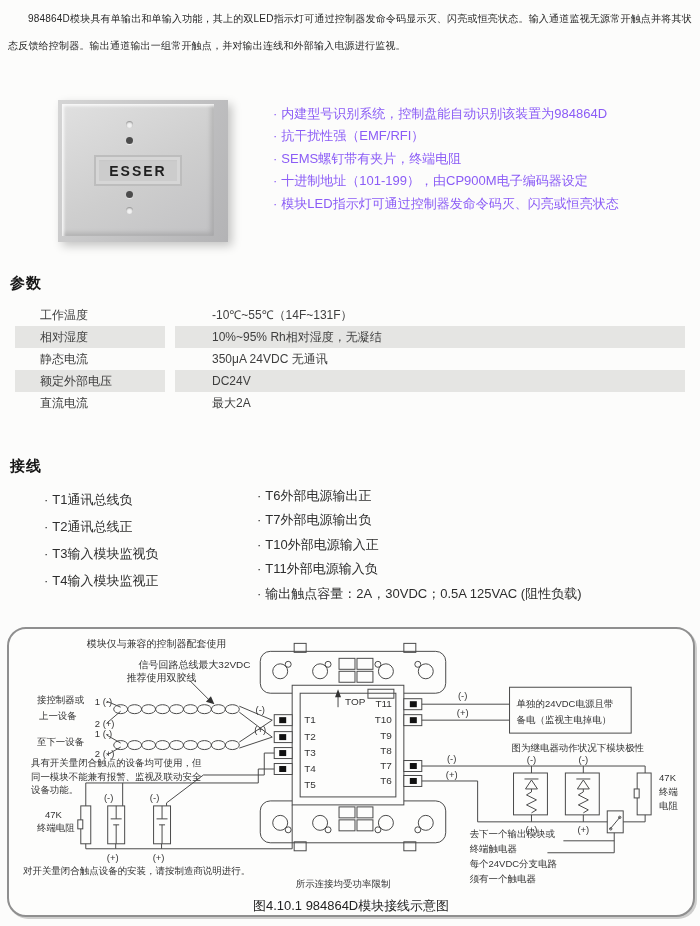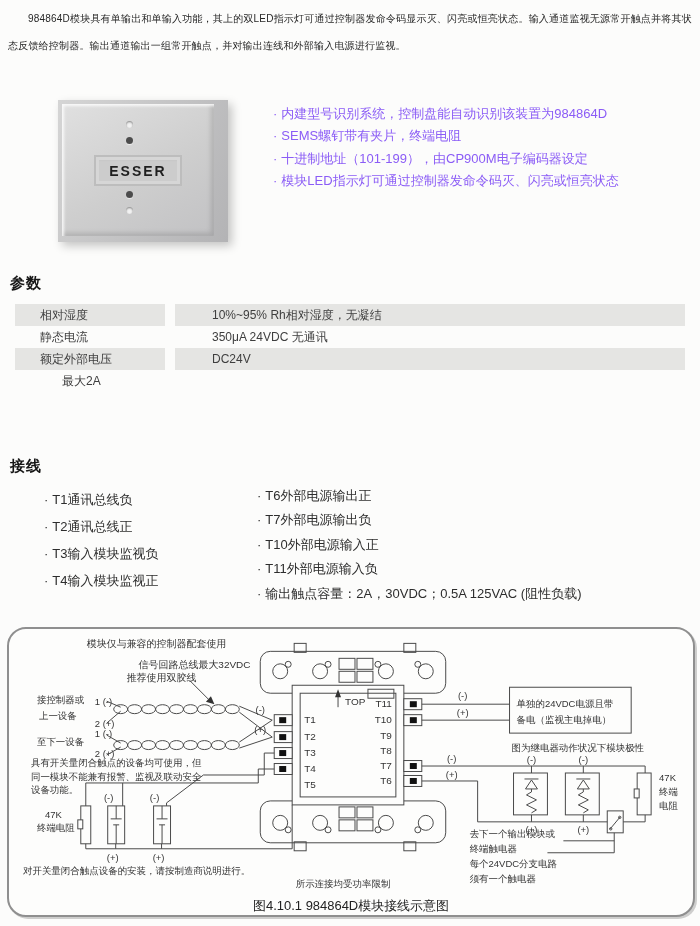--- a/index.html
+++ b/index.html
@@ -69,44 +69,51 @@
       <div class="plate">
           <b>ESSER</b>
         </div>
       <span class="dot dark d3"></span>
       <span class="dot lite d4"></span>
     </div>
   </div>
 
   <ul class="features">
     <li><span class="blt">·</span><span>内建型号识别系统，控制盘能自动识别该装置为984864D</span></li>
+    <li><span class="blt">·</span><span>抗干扰性强（EMF/RFI）</span></li>
     <li><span class="blt">·</span><span>SEMS螺钉带有夹片，终端电阻</span></li>
     <li><span class="blt">·</span><span>十进制地址（101-199），由CP900M电子编码器设定</span></li>
     <li><span class="blt">·</span><span>模块LED指示灯可通过控制器发命令码灭、闪亮或恒亮状态</span></li>
   </ul>
 
   <h2 class="sect-h h-params">参数</h2>
 
   <div class="ptable">
+    <div class="prow">
+        <div class="pl">工作温度</div>
+        <div class="gap"></div>
+        <div class="pv">-10℃~55℃（14F~131F）</div>
+      </div>
     <div class="prow alt">
         <div class="pl">相对湿度</div>
         <div class="gap"></div>
         <div class="pv">10%~95% Rh相对湿度，无凝结</div>
       </div>
     <div class="prow">
         <div class="pl">静态电流</div>
         <div class="gap"></div>
         <div class="pv">350μA 24VDC 无通讯</div>
       </div>
     <div class="prow alt">
         <div class="pl">额定外部电压</div>
         <div class="gap"></div>
         <div class="pv">DC24V</div>
       </div>
     <div class="prow">
+        <div class="pl">直流电流</div>
         <div class="gap"></div>
         <div class="pv">最大2A</div>
       </div>
   </div>
 
   <h2 class="sect-h h-wiring">接线</h2>
 
   <div class="wcols">
     <ul class="wl">
       <li><span class="blt">·</span><span>T1通讯总线负</span></li>

